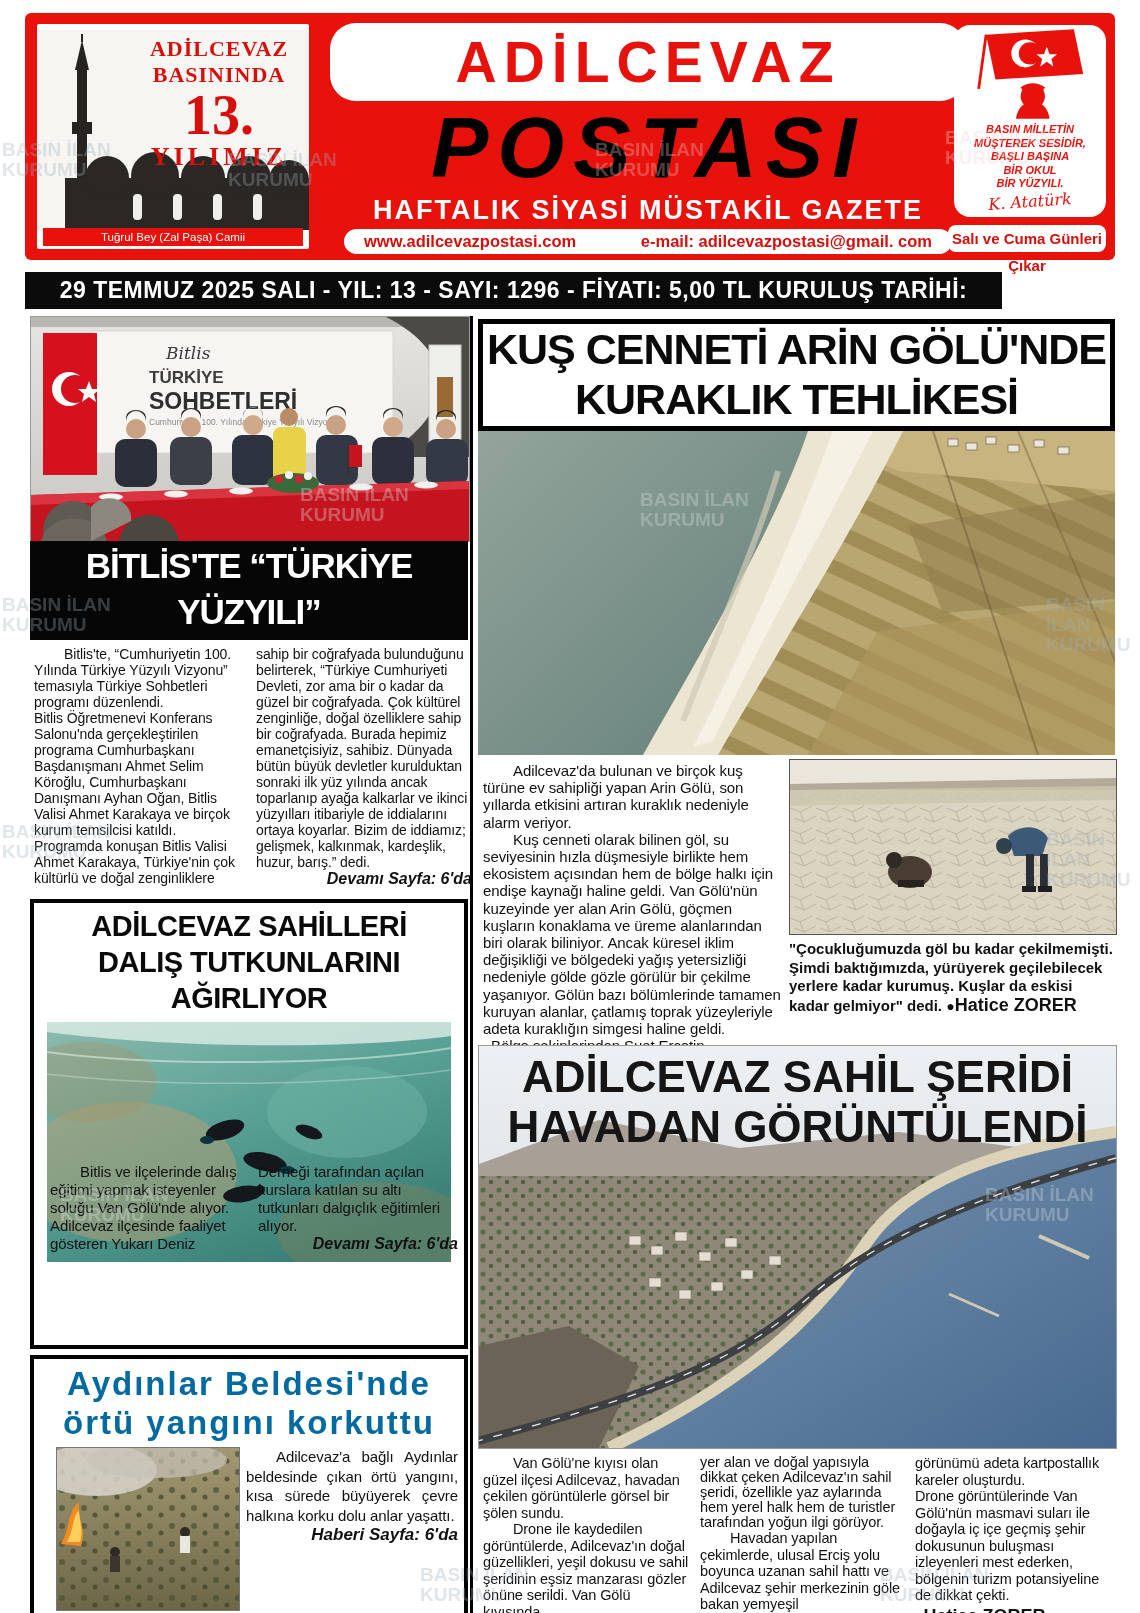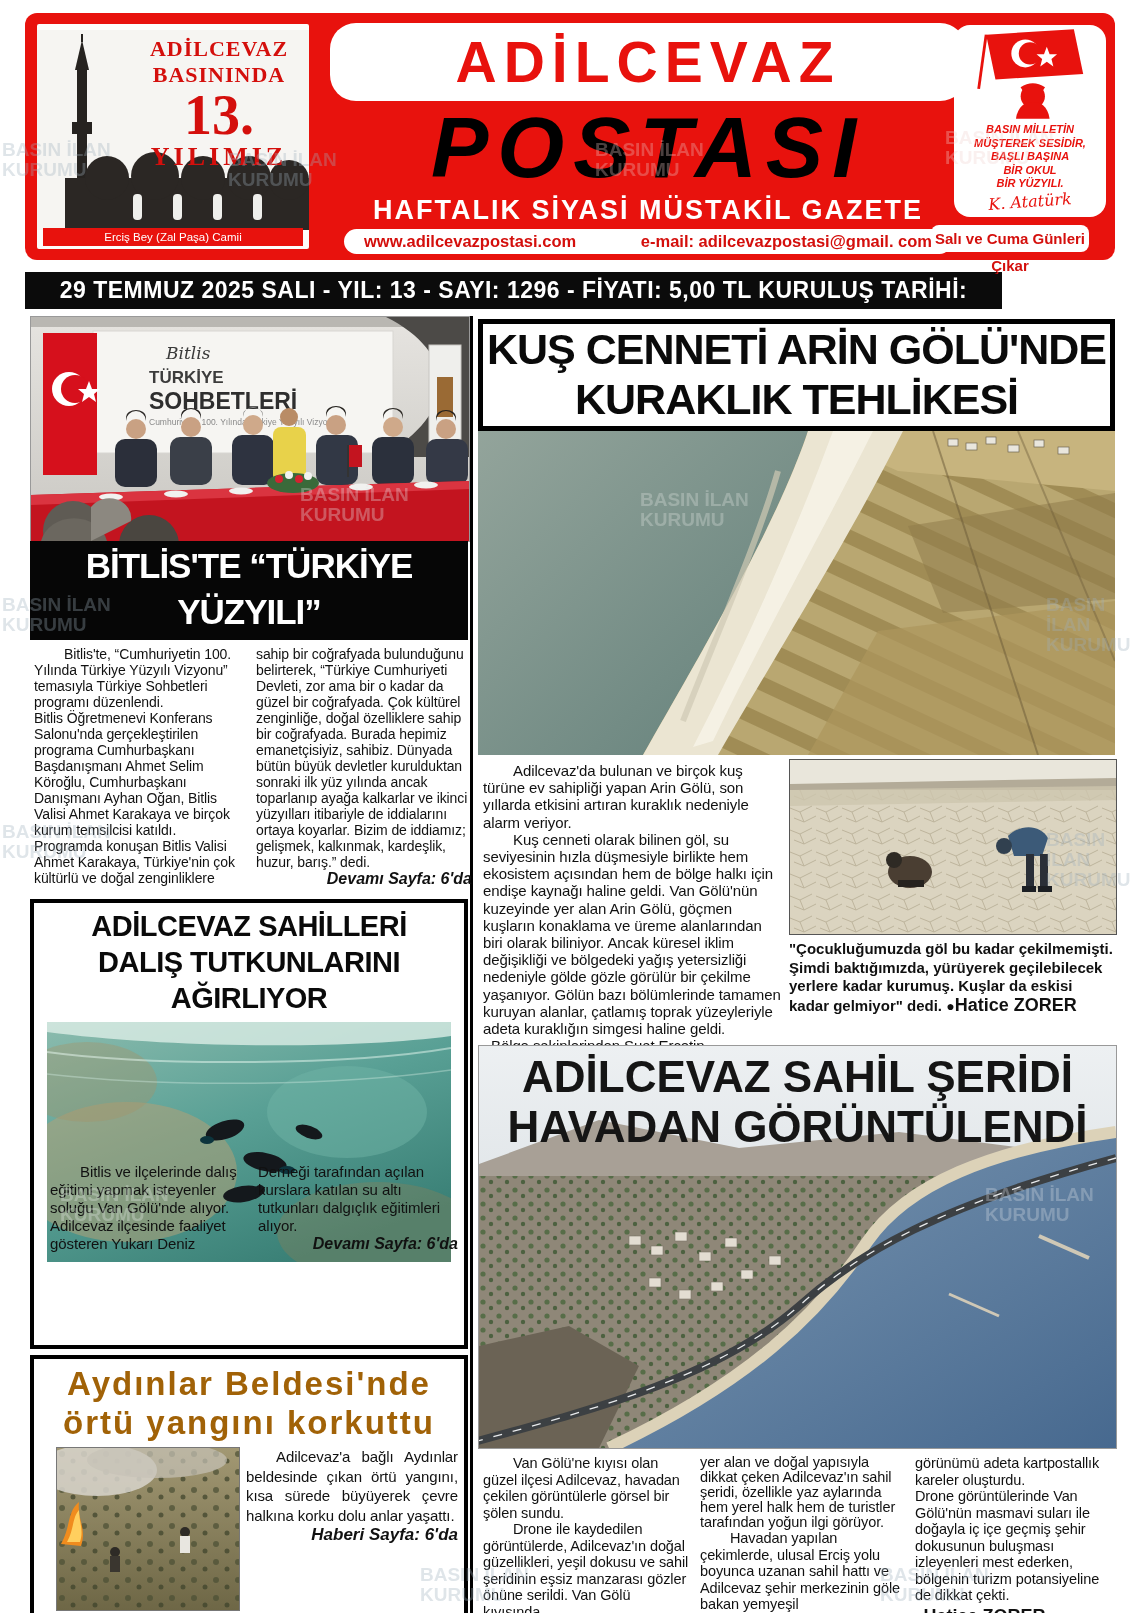--- a/index.html
+++ b/index.html
@@ -3,21 +3,21 @@
 <meta charset="utf-8">
 <style>
   html,body{margin:0;padding:0;background:#ffffff;}
   .page{position:relative;width:1140px;height:1613px;background:#fff;overflow:hidden;
         font-family:"Liberation Sans", sans-serif;color:#111;}
   
   .wm{position:absolute;color:#9fb0bd;opacity:.32;font-weight:700;font-size:19px;
       line-height:20px;z-index:6;pointer-events:none;text-align:left;}
   
   .masthead{position:absolute;left:25px;top:13px;width:1090px;height:247px;
-            background:#e8120d;border-radius:12px;z-index:1;}
+            background:#e8120d;border-radius:6px;z-index:1;}
   .badge{position:absolute;left:12px;top:11px;width:272px;height:225px;background:#fdfdfb;
          border-radius:2px;overflow:hidden;}
   .badge-text{position:absolute;left:100px;top:12px;width:164px;text-align:center;
               color:#d40f0c;font-family:"Liberation Serif", serif;font-weight:700;z-index:2;}
   .badge-t1{font-size:22px;letter-spacing:1px;}
   .badge-t2{font-size:22px;letter-spacing:1px;}
   .badge-num{font-size:56px;line-height:54px;}
   .badge-t3{font-size:26px;letter-spacing:4px;}
   .badge-caption{position:absolute;left:6px;right:6px;bottom:3px;height:18px;background:#e8120d;
                  color:#fff;font-size:11.5px;line-height:18px;text-align:center;z-index:3;}
@@ -29,21 +29,21 @@
               line-height:92px;height:94px;}
   .mh-subtitle{color:#fff;font-size:27px;font-weight:700;letter-spacing:2px;line-height:30px;}
   .contact-pill{width:608px;height:25px;margin:4px auto 0;background:#fff;border-radius:13px;
                 display:flex;justify-content:space-between;padding:0 20px;box-sizing:border-box;
                 color:#d40f0c;font-weight:700;font-size:16.5px;line-height:25px;}
   .motto-box{position:absolute;right:9px;top:12px;width:152px;height:192px;background:#fff;
              border-radius:16px;text-align:center;padding-top:2px;box-sizing:border-box;}
   .motto-line{color:#e8120d;font-size:11px;font-weight:800;font-style:italic;line-height:13.5px;}
   .signature{color:#e8120d;font-family:"DejaVu Serif", serif;font-style:italic;font-size:16px;
              transform:rotate(-4deg);margin-top:1px;}
-  .schedule-pill{position:absolute;right:26px;top:212px;width:158px;height:27px;background:#fff;
+  .schedule-pill{position:absolute;right:9px;top:212px;width:158px;height:27px;background:#fff;
                  border-radius:8px;color:#d40f0c;font-weight:700;font-size:15px;line-height:27px;
                  text-align:center;}
   
   .datebar{position:absolute;left:25px;top:272px;width:977px;height:37px;background:#0b0b0b;
            color:#fff;font-weight:700;font-size:23px;line-height:37px;text-align:center;
            letter-spacing:0.5px;}
   
   .vline{position:absolute;left:470px;top:316px;width:3px;height:1297px;background:#000;}
   .photo{position:absolute;overflow:hidden;}
   .photo svg{display:block;}
@@ -57,21 +57,21 @@
   
   .hl-bitlis{position:absolute;left:30px;top:541px;width:438px;height:99px;background:#060606;
              color:#fff;text-align:center;font-weight:800;font-size:35px;line-height:46px;
              letter-spacing:-1px;padding-top:2px;box-sizing:border-box;transform-origin:top;}
   .hl-arin{position:absolute;left:478px;top:319px;width:637px;height:112px;background:#fff;
            border:5px solid #000;box-sizing:border-box;text-align:center;font-weight:800;
            font-size:43px;line-height:50px;letter-spacing:-1px;color:#0a0a0a;}
   .box{position:absolute;background:#fff;border:4px solid #000;box-sizing:border-box;}
   .hl-diving{text-align:center;font-weight:800;font-size:29px;line-height:36px;color:#0a0a0a;
              letter-spacing:-0.5px;padding-top:5px;}
-  .hl-fire{text-align:center;font-weight:800;font-size:33px;line-height:39px;color:#a16207;
+  .hl-fire{text-align:center;font-weight:800;font-size:33px;line-height:39px;color:#0369a1;
            letter-spacing:2px;padding-top:5px;}
   .hl-aerial{position:absolute;left:0;top:6px;width:100%;text-align:center;font-weight:800;
              font-size:44px;line-height:50px;color:#151515;letter-spacing:0;z-index:3;}
   .bitlis-col{position:absolute;width:216px;}
   .textblock p{margin:0 0 0;}
   .textblock p + p{margin-top:0;}
   .arin-text{position:absolute;left:483px;top:762px;width:302px;}
   .arin-caption{position:absolute;left:789px;top:940px;width:327px;font-size:15px;
                 line-height:18.5px;font-weight:700;}
   .dv-col{position:absolute;width:200px;font-size:15px;line-height:18px;font-weight:700;}
@@ -122,21 +122,21 @@
         <rect x="136" y="164" width="9" height="26" rx="4" fill="#efefec"></rect>
         <rect x="176" y="164" width="9" height="26" rx="4" fill="#efefec"></rect>
         <rect x="216" y="164" width="9" height="26" rx="4" fill="#efefec"></rect>
       </svg>
       <div class="badge-text">
         <div class="badge-t1">ADİLCEVAZ</div>
         <div class="badge-t2">BASININDA</div>
         <div class="badge-num">13.</div>
         <div class="badge-t3">YILIMIZ</div>
       </div>
-      <div class="badge-caption">Erciş Bey (Zal Paşa) Camii</div>
+      <div class="badge-caption">Tuğrul Bey (Zal Paşa) Camii</div>
     </div>
 
     <div class="mh-center">
       <div class="title-pill">ADİLCEVAZ</div>
       <div class="title-main">POSTASI</div>
       <div class="mh-subtitle">HAFTALIK SİYASİ MÜSTAKİL GAZETE</div>
       <div class="contact-pill">
         <span>www.adilcevazpostasi.com</span>
         <span>e-mail: adilcevazpostasi@gmail. com</span>
       </div>

